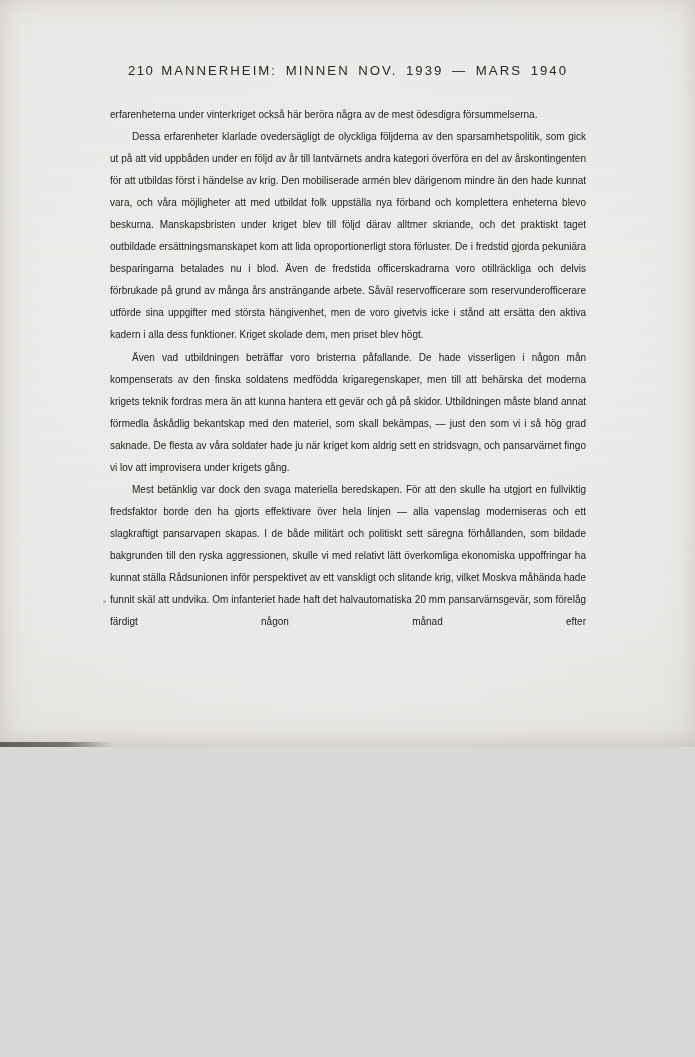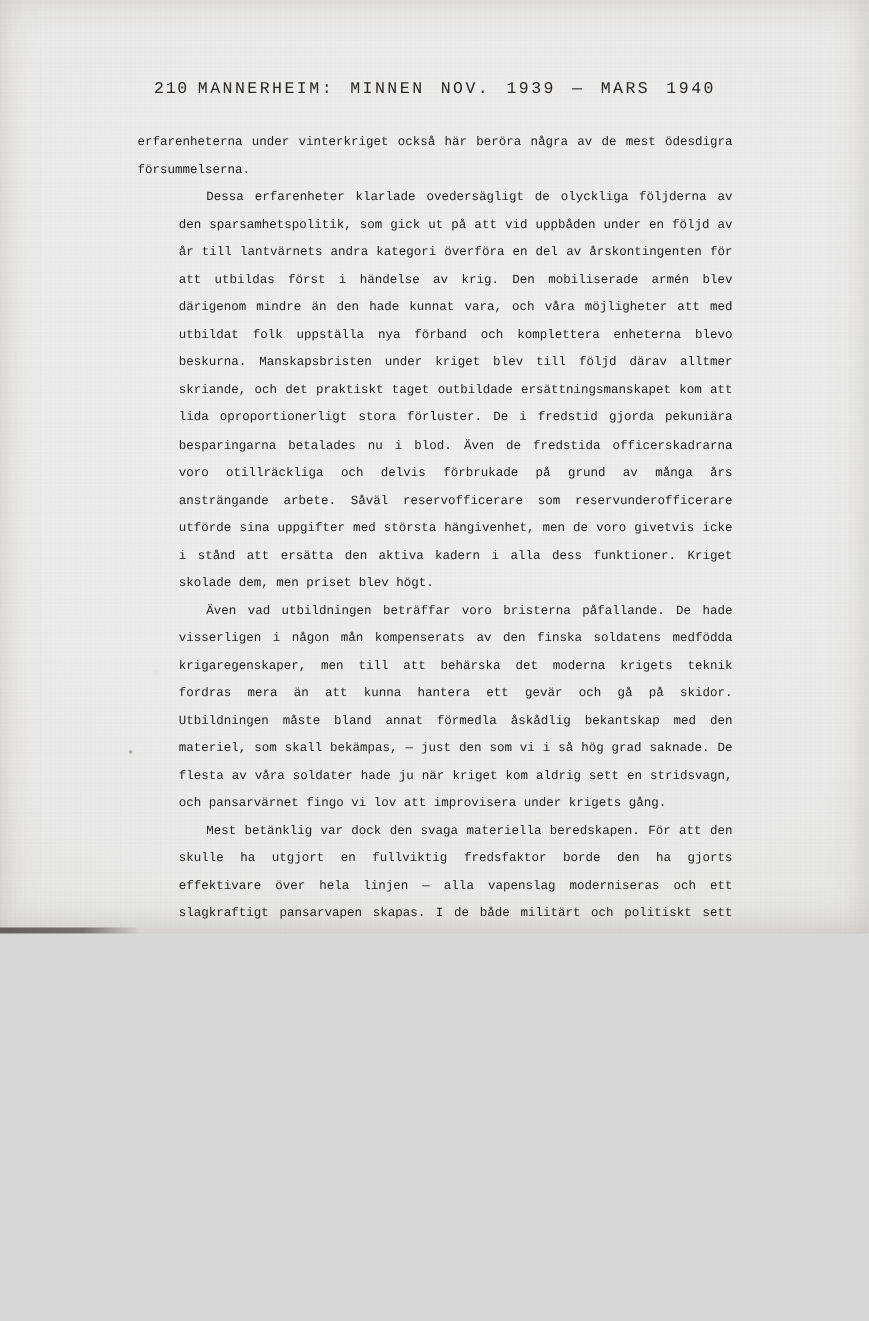--- a/index.html
+++ b/index.html
@@ -9,21 +9,21 @@
     background: #d8d8d6;
   }
   .page {
     position: relative;
     width: 695px;
     height: 747px;
     margin: 0 auto;
     background:
       radial-gradient(ellipse 130% 90% at 48% 42%, #efeeec 0%, #eceae8 55%, #e4e2df 85%, #dedbd7 100%);
     overflow: hidden;
-    font-family: Liberation Mono, monospace;
+    font-family: Liberation Sans, sans-serif;
     color: #23211f;
   }
   
   .page::before {
     content: "";
     position: absolute;
     inset: 0;
     pointer-events: none;
     opacity: .5;
     background-image:
@@ -74,21 +74,20 @@
     text-align: justify;
     text-justify: inter-word;
     color: #242220;
   }
   .body-text p {
     margin: 0;
     text-indent: 0;
   }
   .body-text p.indent {
     text-indent: 22px;
-    margin-left: 33px;
   }
   
   .body-text p.last-line {
     text-align: justify;
     word-spacing: -0.4px;
   }
   .body-text p:last-child::after {
     content: "";
     display: inline-block;
     width: 100%;

